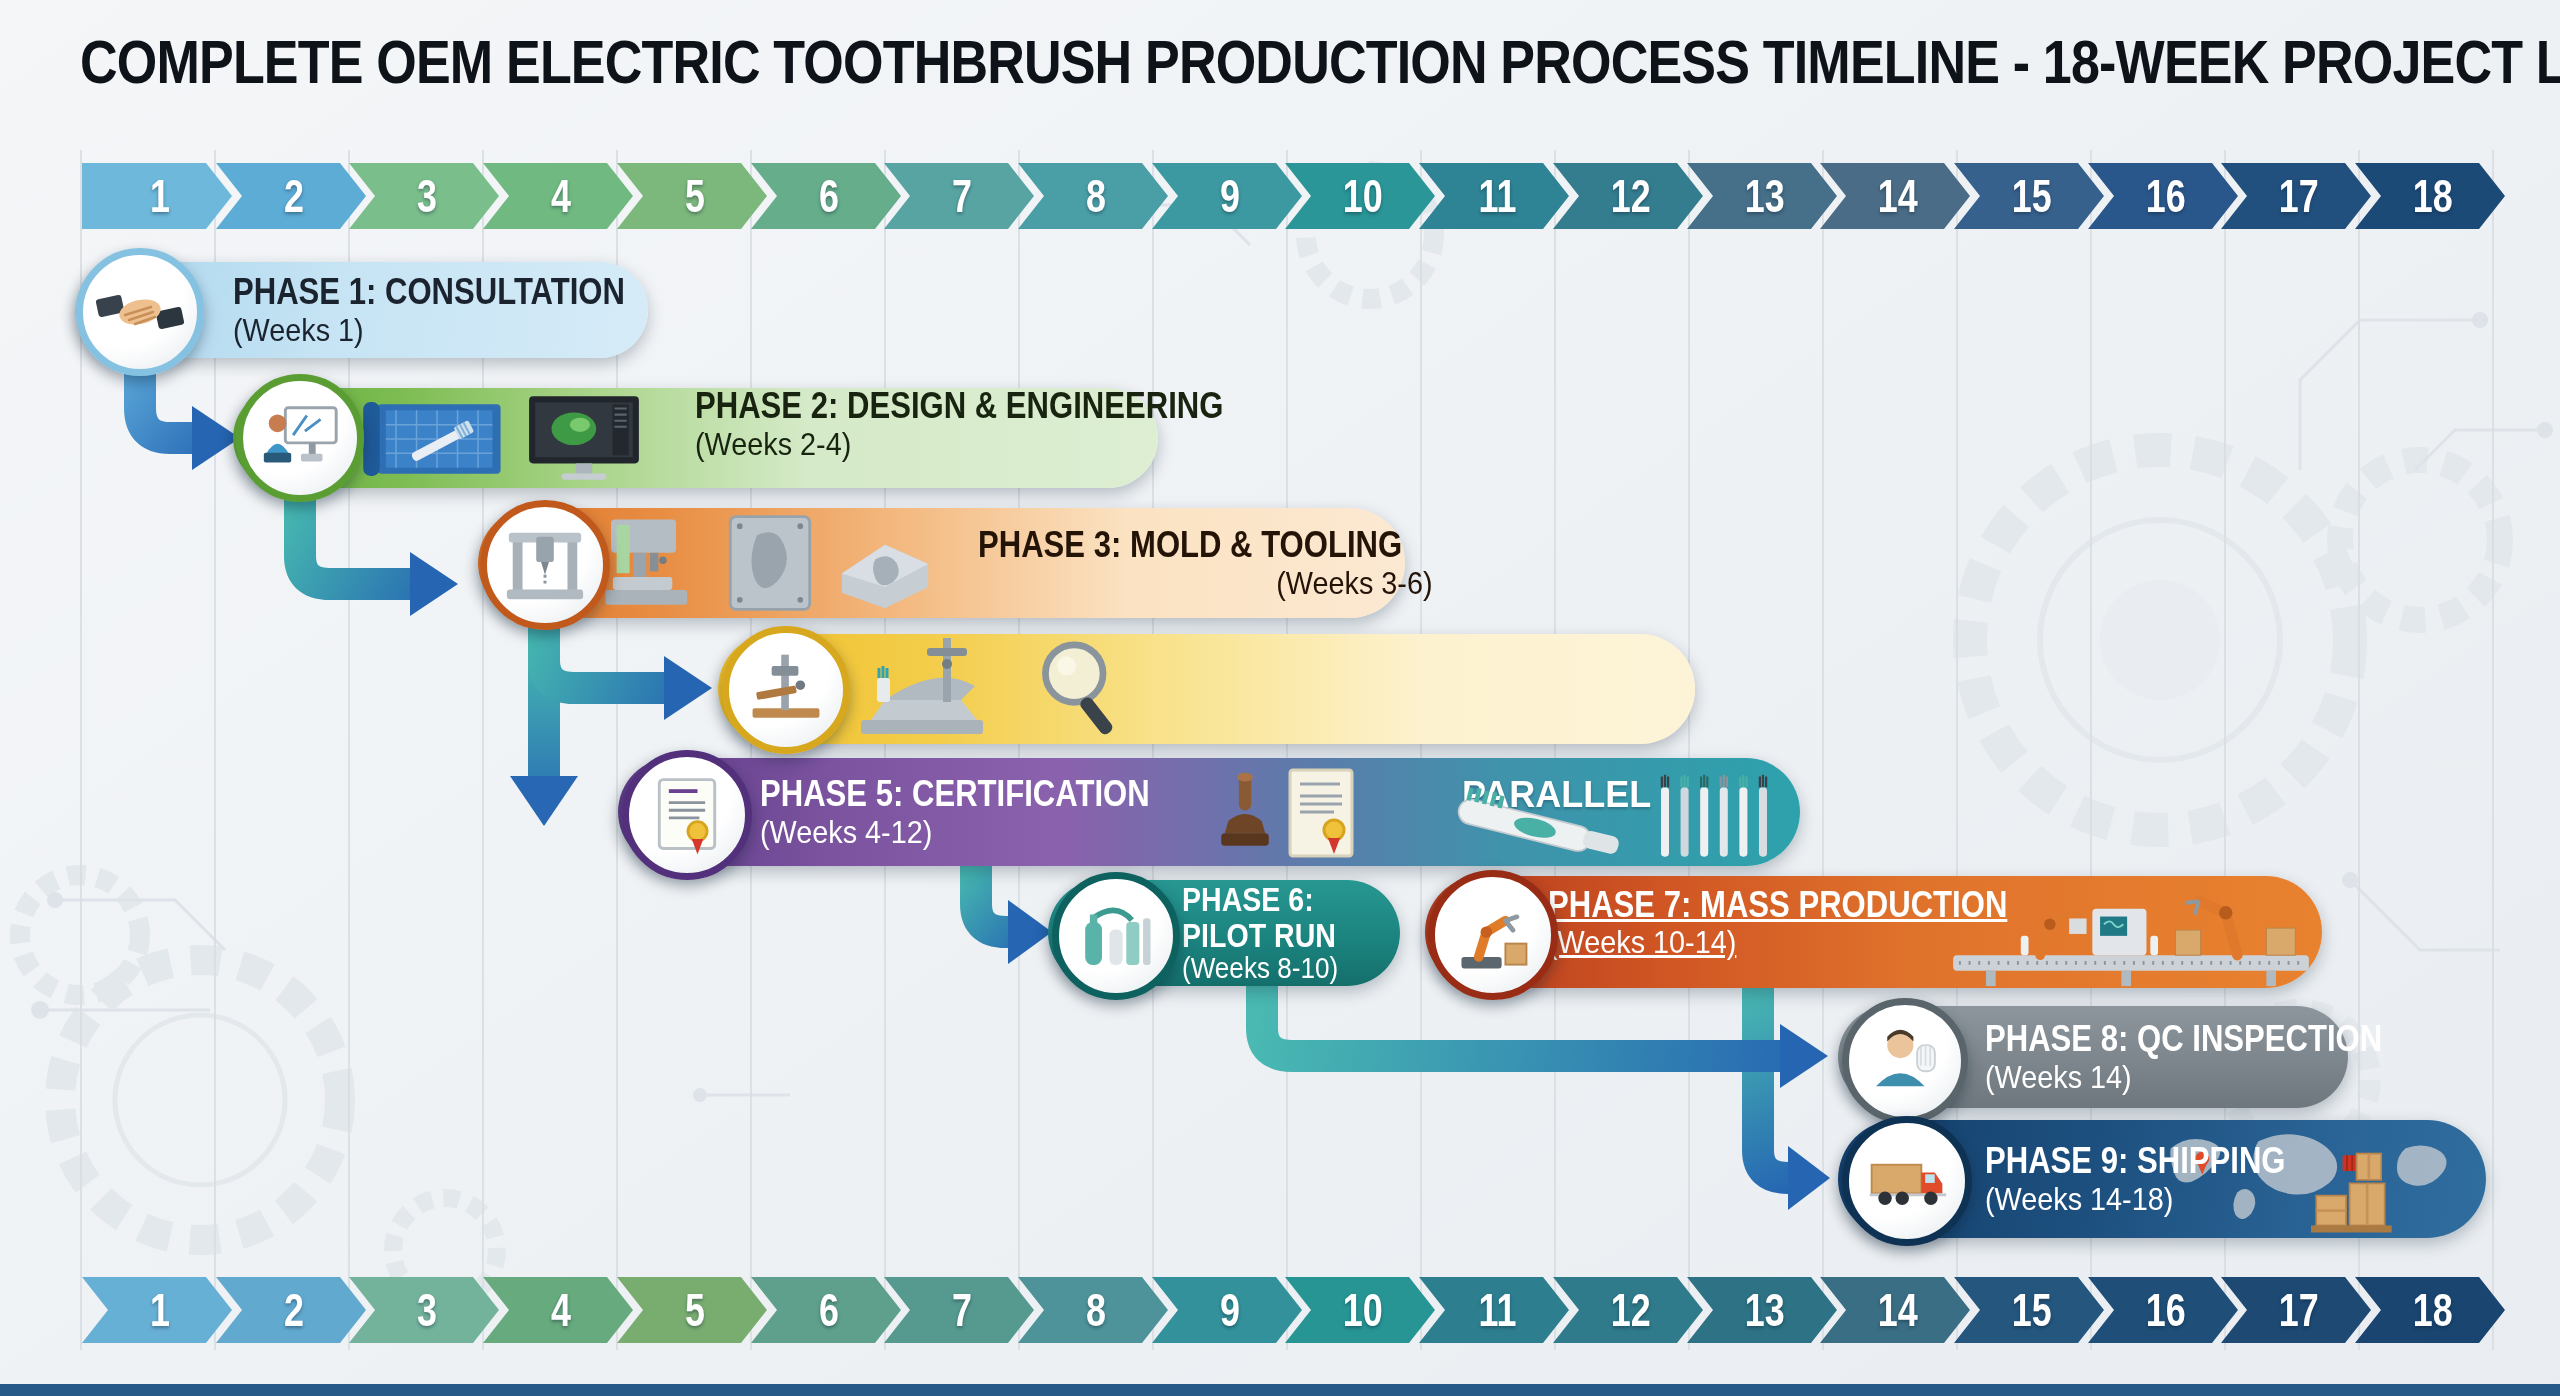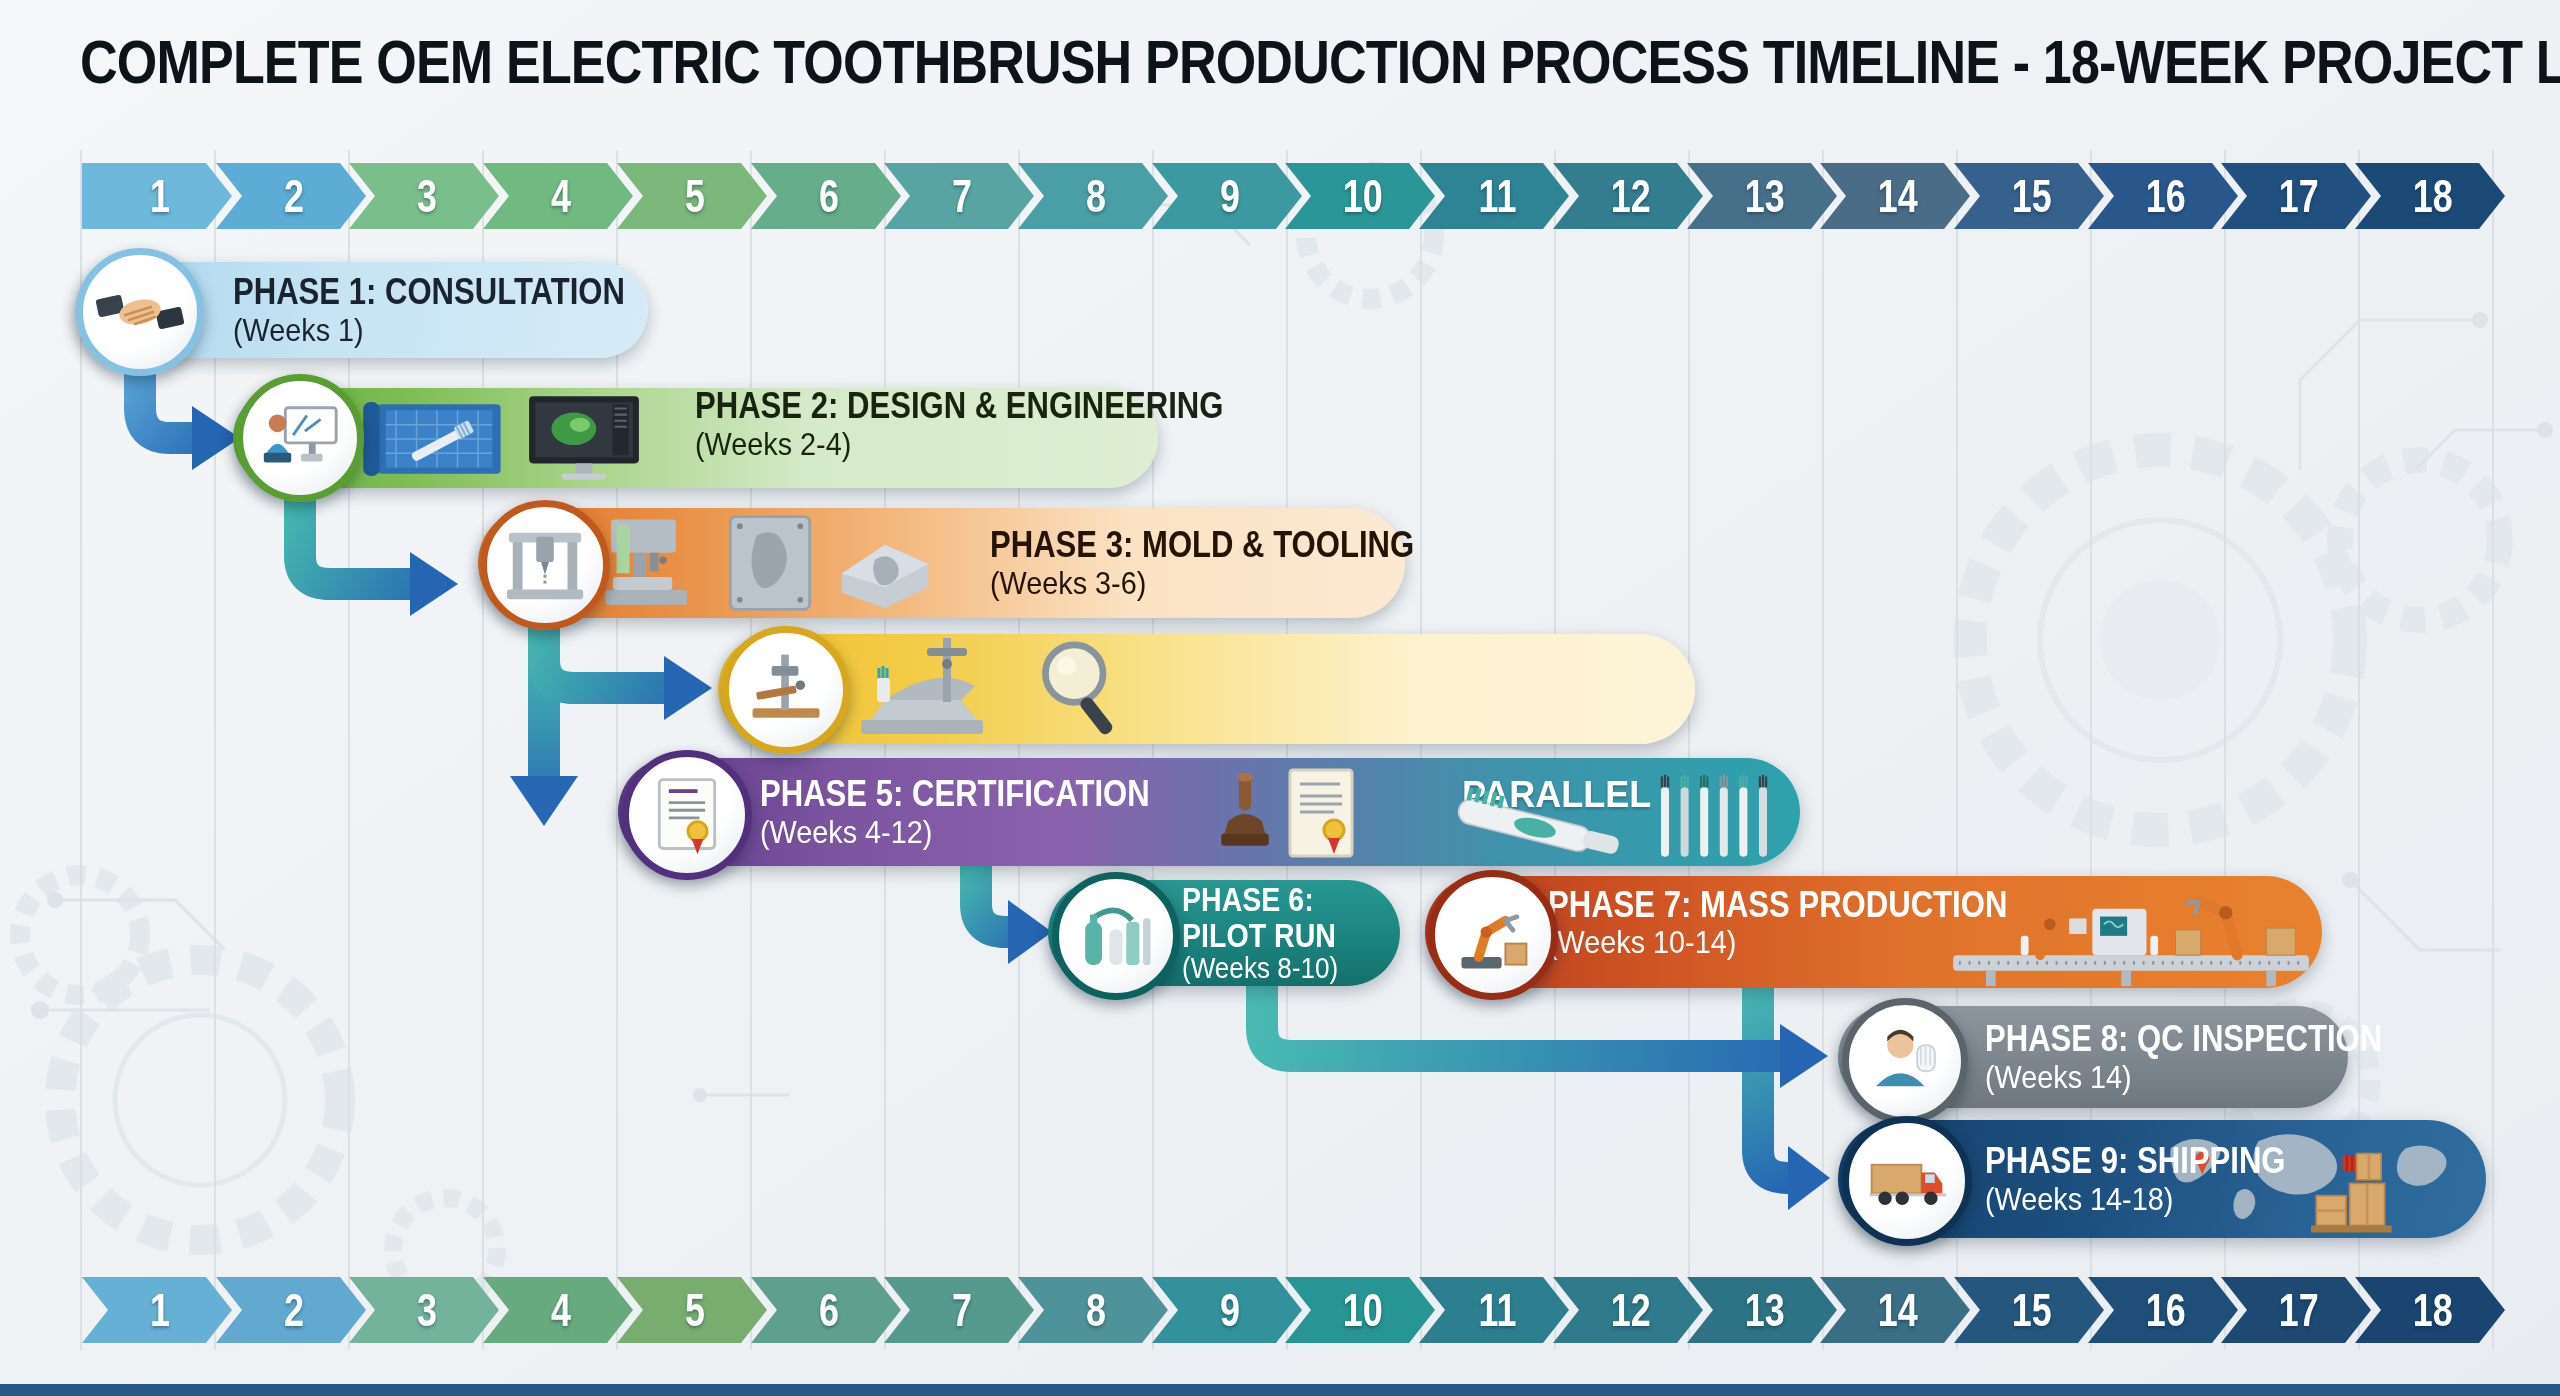--- a/index.html
+++ b/index.html
@@ -271,21 +271,21 @@
       <circle cx="18" cy="16" r="3" fill="#7e8890"></circle>
         <circle cx="82" cy="16" r="3" fill="#7e8890"></circle>
       <circle cx="18" cy="94" r="3" fill="#7e8890"></circle>
         <circle cx="82" cy="94" r="3" fill="#7e8890"></circle>
     </svg>
     <svg class="deco" style="left:352px;top:8px" width="110" height="96" viewBox="0 0 110 100">
       <polygon points="10,60 55,30 100,50 100,74 55,96 10,80" fill="#c6cdd3"></polygon>
       <polygon points="10,60 55,30 100,50 55,74" fill="#d8dee3"></polygon>
       <path d="M45 45 q14 -8 22 4 q6 12 -4 20 q-12 8 -18 -4 q-5 -12 0 -20z" fill="#a6b0b8"></path>
     </svg>
-    <div class="ptext" style="left: 512px; top: 0px; height: 110px; color: rgb(36, 20, 8);">
+    <div class="ptext" style="left: 500px; top: 0px; height: 110px; color: rgb(36, 20, 8); text-align: right;">
       <span class="pt">PHASE 3: MOLD &amp; TOOLING</span>
       <span class="ps">(Weeks 3-6)</span>
     </div>
   </div>
   <div class="badge" style="left: 480px; top: 500px; width: 116px; height: 116px; border-color: rgb(194, 89, 28);">
     <svg width="88" height="88" viewBox="0 0 90 90">
       <rect x="12" y="18" width="10" height="54" fill="#a8b1b8"></rect>
       <rect x="68" y="18" width="10" height="54" fill="#a8b1b8"></rect>
       <rect x="8" y="12" width="74" height="10" rx="3" fill="#bac2c9"></rect>
       <rect x="36" y="16" width="18" height="26" rx="3" fill="#99a3ab"></rect>
@@ -409,21 +409,21 @@
       <circle cx="106" cy="52" r="6" fill="#b85c1d"></circle>
       <rect x="126" y="46" width="18" height="16" fill="#d9dde0"></rect>
       <path d="M300 84 L288 40 L260 28" stroke="#e0792c" stroke-width="11" fill="none" stroke-linecap="round"></path>
       <circle cx="288" cy="40" r="7" fill="#b85c1d"></circle>
       <path d="M260 28 l-14 2 m14 -2 l-4 14" stroke="#8f99a1" stroke-width="4" fill="none"></path>
       <rect x="236" y="58" width="26" height="26" fill="#d9a86b" stroke="#b9854b"></rect>
       <rect x="330" y="56" width="30" height="28" fill="#d9a86b" stroke="#b9854b"></rect>
       <rect x="210" y="64" width="8" height="20" rx="3" fill="#eef1f2"></rect>
       <rect x="76" y="64" width="8" height="20" rx="3" fill="#eef1f2"></rect>
     </svg>
-    <div class="ptext" style="left: 123px; top: 0px; height: 93px; color: rgb(255, 255, 255);">
+    <div class="ptext" style="left: 123px; top: 0px; height: 93px; color: rgb(255, 255, 255); text-decoration: underline;">
       <span class="pt">PHASE 7: MASS PRODUCTION</span>
       <span class="ps">(Weeks 10-14)</span>
     </div>
   </div>
   <div class="badge" style="left: 1428px; top: 870px; width: 116px; height: 116px; border-color: rgb(153, 44, 20);">
     <svg width="86" height="86" viewBox="0 0 90 90">
       <rect x="12" y="68" width="42" height="12" rx="3" fill="#5c666e"></rect>
       <path d="M30 68 L38 42 L58 30" stroke="#e07b28" stroke-width="10" fill="none" stroke-linecap="round"></path>
       <circle cx="38" cy="42" r="6" fill="#c75f1f"></circle>
       <path d="M58 30 l12 -4 M58 30 l8 10" stroke="#8f99a1" stroke-width="5" stroke-linecap="round" fill="none"></path>

